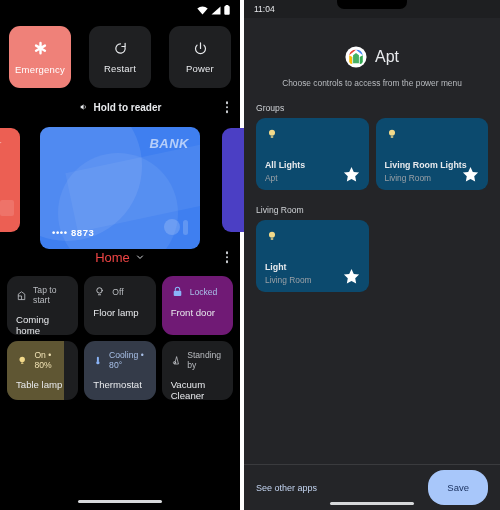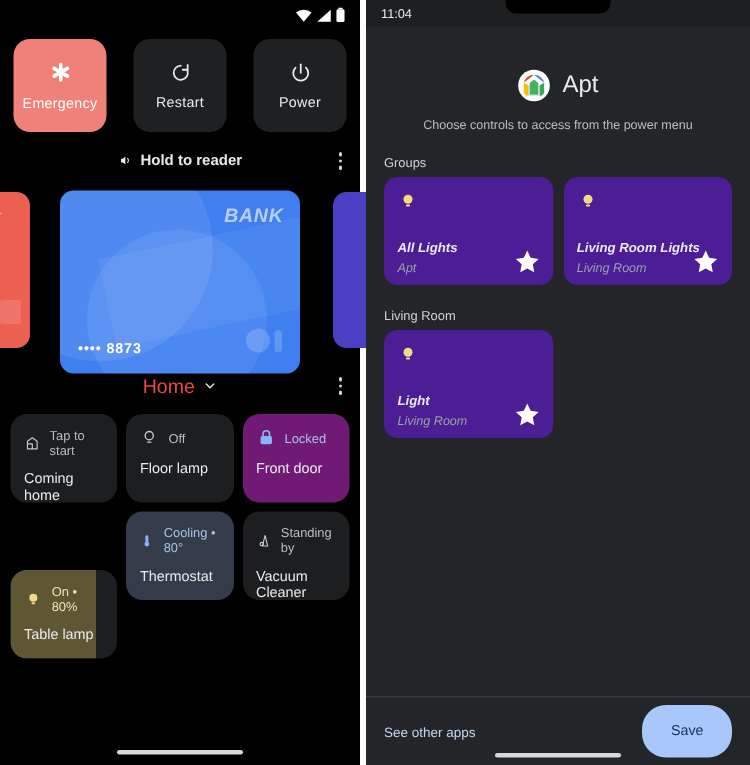--- a/index.html
+++ b/index.html
@@ -100,21 +100,21 @@
   .tile-grid{
     display:grid; grid-template-columns:1fr 1fr 1fr; gap:6px;
     padding:4px 7px 0 7px;
   }
   .tile{
     height:59px; border-radius:11px; background:#1d1e20;
     padding:9px 9px 0 9px; position:relative; overflow:hidden;
   }
   .tile.active-lock{ background:#701a75; }
   .tile.active-therm{ background:#343b49; }
-  .tile.active-lamp{ background:#14151700;margin-top:39px; }
+  .tile.active-lamp{ background:#14151700; }
   .tile .fill{
     position:absolute; left:0; top:0; bottom:0; width:80%;
     background:#5f5633;
   }
   .tile .t-row{ display:flex; align-items:center; gap:6px; position:relative; }
   .tile .t-status{ font-size:8.6px; color:#b9bcc0; }
   .tile.active-lock .t-status{ color:#a8c0e8; }
   .tile.active-therm .t-status{ color:#a8c0e8; }
   .tile.active-lamp .t-status{ color:#f0e2b4; }
   .tile .t-name{
@@ -146,23 +146,22 @@
   .r-sub{
     text-align:center; font-size:8.4px; color:#b9bcc0; margin-top:10px;
     padding:0 12px;
   }
   .r-section{
     font-size:8.6px; color:#cfd2d6; padding:0 12px; margin-top:15px; margin-bottom:5px;
   }
   .ctrl-grid{ display:grid; grid-template-columns:1fr 1fr; gap:7px; padding:0 12px; }
   .ctrl-grid.single{ grid-template-columns:1fr 1fr; }
   .ctrl{
-    height:72px; border-radius:9px; background:#4c1d95; position:relative;
+    height:72px; border-radius:9px; background:#0c4a6e; position:relative;
     padding:9px 9px 0 9px;
-    font-style:italic;
   }
   .ctrl .c-title{ position:absolute; left:9px; bottom:20px; font-size:8.8px; color:#e8eaed; font-weight:bold; }
   .ctrl .c-sub{ position:absolute; left:9px; bottom:7px; font-size:8.4px; color:#9aa0a6; }
   .ctrl .star{ position:absolute; right:8px; bottom:6px; }
 
   .r-footer{
     position:absolute; left:0; bottom:0; width:100%; height:46px;
     border-top:1px solid #3a3b3e; display:flex; align-items:center;
     justify-content:space-between; padding:0 12px;
   }

